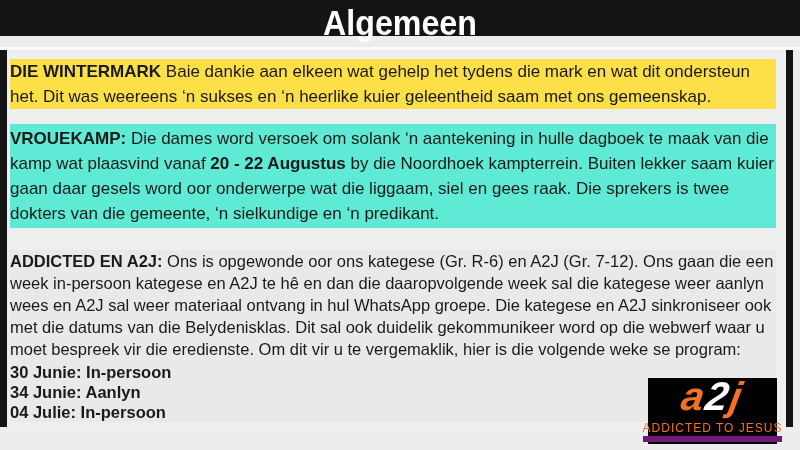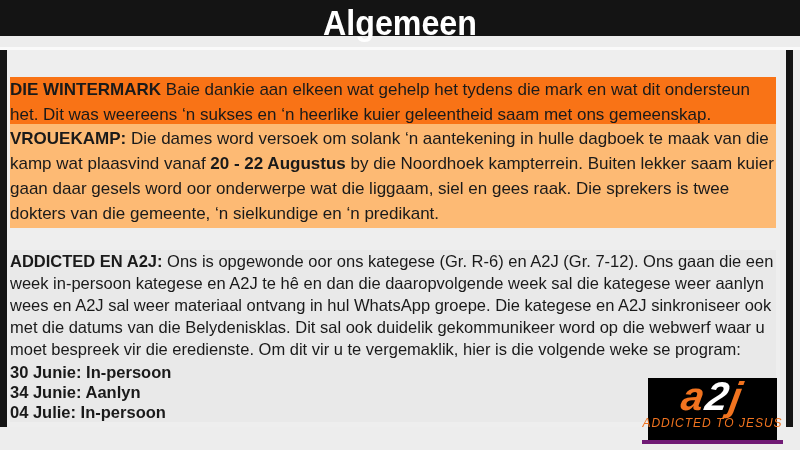--- a/index.html
+++ b/index.html
@@ -13,40 +13,40 @@
     font-size:35px;font-weight:bold;transform:scaleX(0.92);letter-spacing:0px;
   }
   .divider{position:absolute;top:47px;left:0;width:800px;height:3px;background:#fafafa;}
   .frame{
     position:absolute;top:50px;left:0;width:779px;height:377px;background:#eeeeee;
     border-left:7px solid #141414;border-right:7px solid #141414;
   }
   .sec{position:absolute;left:3px;width:766px;font-size:17px;}
   .sec p{margin:0;}
   .sec .hd{font-weight:bold;}
-  .sec1{top:9px;line-height:25px;background:#f97316;margin-top:18px;}
-  .sec2{top:74px;line-height:25px;background:#fdba74;padding:2px 0;}
+  .sec1{top:9px;line-height:25px;background:#fde047;}
+  .sec2{top:74px;line-height:25px;background:#5eead4;padding:2px 0;}
   .sec3{top:200px;line-height:22px;font-size:16.5px;background:#e9e9e9;}
   .schedule{font-weight:bold;line-height:20px;margin-top:2px;}
   .bold{font-weight:bold;}
   
   .logo{
     position:absolute;left:648px;top:378px;width:129px;height:66px;background:#000000;
     display:flex;flex-direction:column;align-items:center;justify-content:space-between;
     padding:2px 0 2px 0;box-sizing:border-box;
   }
   .logo .mark{
     font-weight:bold;font-style:italic;font-size:40px;line-height:40px;
     transform:skewX(-10deg);letter-spacing:2px;margin-top:-4px;
   }
   .logo .mark .orange{color:#f1731f;}
   .logo .mark .white{color:#ffffff;}
   .logo .tagline{
-    color:#f1731f;font-style:italic;font-size:12px;letter-spacing:1px;
-    white-space:nowrap;border-bottom:4px solid #701a75;padding-bottom:10px;
+    color:#f1731f;font-size:12px;letter-spacing:1px;
+    white-space:nowrap;border-bottom:6px solid #701a75;padding-bottom:1px;
   }
 </style>
 </head>
 <body>
 
 <div class="slide">
 
   <div class="header">
     <h1>Algemeen</h1>
   </div>

